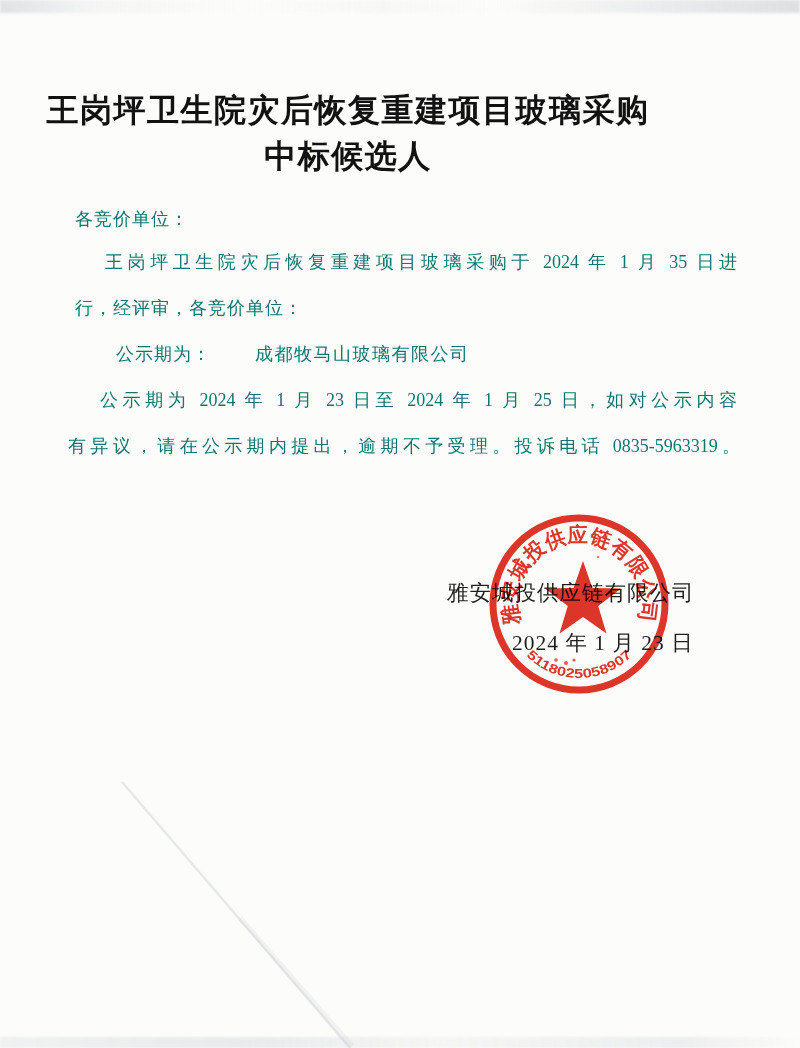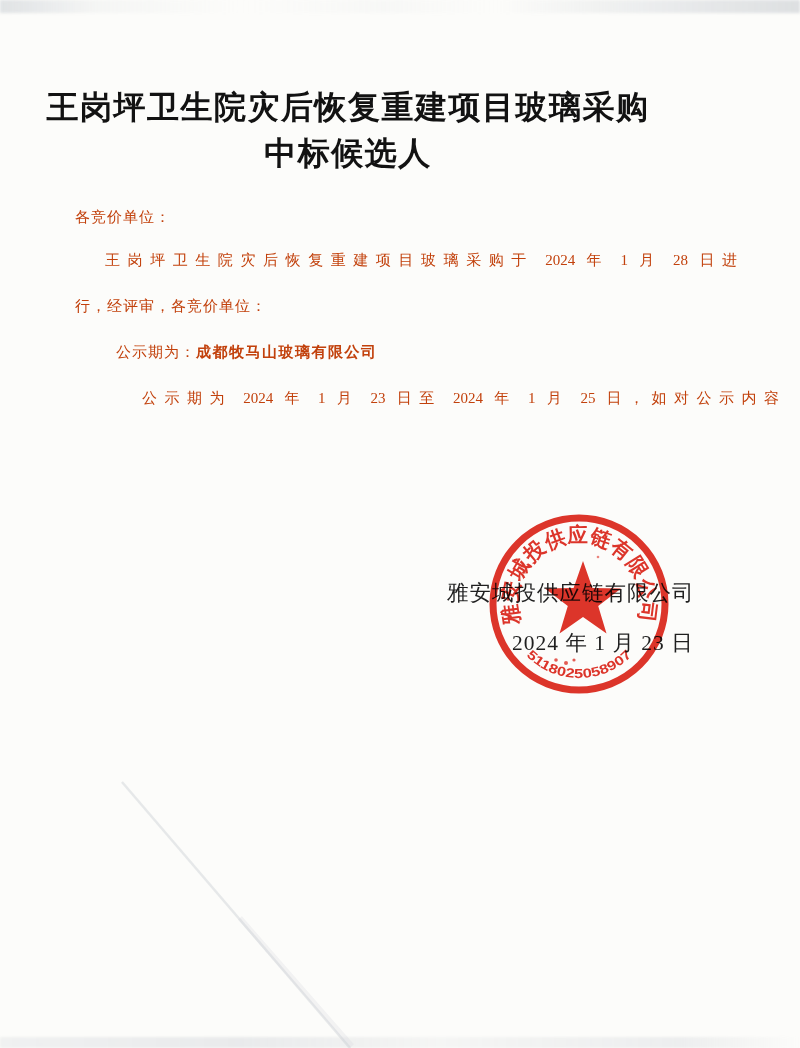--- a/index.html
+++ b/index.html
@@ -29,43 +29,43 @@
       rgba(200,204,210,.12) 55%,rgba(180,186,195,.20) 85%,rgba(255,255,255,0) 100%);
     filter:blur(1px);
   }
   .artifact-svg{position:absolute;left:0;top:0;pointer-events:none;}
   
   .title-line{
     position:absolute;left:0;width:696px;
     text-align:center;
     font-size:32px;font-weight:bold;letter-spacing:1.5px;
     color:#121212;line-height:1;
-    font-family:Liberation Mono, monospace;
+    font-family:Liberation Serif, serif;
   }
   .title-1{top:94px;}
   .title-2{top:140px;}
   
   .bline{
     position:absolute;
-    font-size:15px;line-height:1;
+    font-size:18px;line-height:1;
     letter-spacing:1px;white-space:nowrap;
-    color:#c2410c;
+    color:#0f766e;
   }
   .bline.just{
     white-space:normal;
     text-align:justify;
     text-align-last:justify;
     letter-spacing:0;
   }
   .l-salutation{left:75px;top:210px;}
   .l-p1a{left:105px;top:253px;width:632px;}
   .l-p1b{left:75px;top:299px;}
   .l-winner{left:116px;top:345px;}
-  .l-winner .winner-name{font-weight:bold;letter-spacing:1.5px;}
-  .l-p2a{left:100px;top:391px;width:637px;margin-left:42px;}
+  .l-winner .winner-name{font-weight:normal;letter-spacing:1.5px;margin-left:44px;}
+  .l-p2a{left:100px;top:391px;width:637px;}
   .l-p2b{left:68px;top:437px;width:672px;}
   
   .sig{
     position:absolute;font-size:21.5px;line-height:1;
     letter-spacing:1px;white-space:nowrap;color:#1f1f1f;
   }
   .sig-company{left:447px;top:583px;}
   .sig-date{left:512px;top:633px;}
   
   .seal{
@@ -82,26 +82,27 @@
   <div class="smudge-bottom"></div>
   <svg class="artifact-svg" width="800" height="1048">
     <line x1="122" y1="782" x2="350" y2="1048" stroke="rgba(198,202,208,0.40)" stroke-width="2.5"></line>
     <line x1="240" y1="918" x2="352" y2="1046" stroke="rgba(210,213,218,0.25)" stroke-width="5"></line>
   </svg>
 
   <div class="title-line title-1">王岗坪卫生院灾后恢复重建项目玻璃采购</div>
   <div class="title-line title-2">中标候选人</div>
 
   <div class="bline l-salutation">各竞价单位：</div>
-  <div class="bline just l-p1a">王岗坪卫生院灾后恢复重建项目玻璃采购于 2024 年 1 月 28 日进</div>
+  <div class="bline just l-p1a">王岗坪卫生院灾后恢复重建项目玻璃采购于 2024 年 1 月 35 日进</div>
   <div class="bline l-p1b">行，经评审，各竞价单位：</div>
 
   <div class="bline l-winner"><span>公示期为：</span><span class="winner-name">成都牧马山玻璃有限公司</span></div>
 
   <div class="bline just l-p2a">公示期为 2024 年 1 月 23 日至 2024 年 1 月 25 日，如对公示内容</div>
+  <div class="bline just l-p2b">有异议，请在公示期内提出，逾期不予受理。投诉电话 0835-5963319。</div>
 
   <div class="sig sig-company">雅安城投供应链有限公司</div>
   <div class="sig sig-date">2024 年 1 月 23 日</div>
 
   <svg class="seal" viewBox="0 0 240 240">
     <defs>
       <path id="arcTop" d="M 61.7 141.2 A 62 62 0 1 1 178.3 141.2" fill="none"></path>
       <path id="arcBottom" d="M 59.4 162.5 A 74 74 0 0 0 180.6 162.5" fill="none"></path>
     </defs>
     <circle cx="120" cy="120" r="86" fill="none" stroke-width="7" stroke="#dd2318"></circle>

